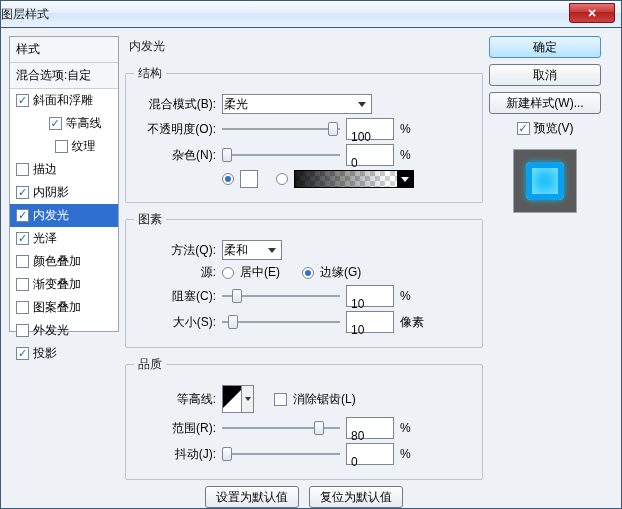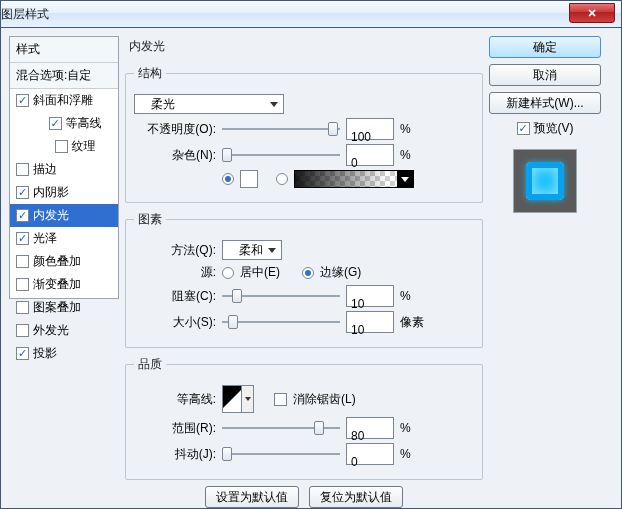--- a/index.html
+++ b/index.html
@@ -46,21 +46,21 @@
     padding: 8px 8px 8px 8px;
     gap: 6px;
   }
   .col-left { width: 110px; }
   .col-mid  { width: 358px; }
   .col-right{ width: 112px; }
 
   .styles-list {
     border: 1px solid #9aa6b2;
     background: #fff;
-    height: 263px;
+    height: 296px;
   }
   .styles-header {
     padding: 4px 6px;
     border-bottom: 1px solid #c8d0d8;
     background: #f4f7fa;
   }
   .blend-opts {
     padding: 4px 6px;
     border-bottom: 1px solid #c8d0d8;
     background: #f4f7fa;
@@ -117,21 +117,21 @@
   .row .lab {
     width: 82px;
     text-align: right;
   }
   .select {
     height: 20px;
     border: 1px solid #7a8694;
     background: #fff;
     display: inline-flex;
     align-items: center;
-    padding: 0 18px 0 16px;
+    padding: 0 18px 0 1px;
     position: relative;
     min-width: 60px;
   }
   .select::after {
     content: "";
     position: absolute;
     right: 5px;
     top: 7px;
     border-left: 4px solid transparent;
     border-right: 4px solid transparent;
@@ -341,20 +341,21 @@
         </div>
     </div>
   </div>
 
   <div class="col-mid">
     <div class="panel-title">内发光</div>
 
     <fieldset class="group">
       <legend>结构</legend>
       <div class="row">
+        <span class="lab">混合模式(B):</span>
         <div class="select" style="min-width:150px">
           <span>柔光</span>
         </div>
       </div>
       <div class="row">
         <span class="lab">不透明度(O):</span>
         <div class="slider">
           <div class="track"></div>
             <div class="thumb" style="left:106px"></div>
         </div>

